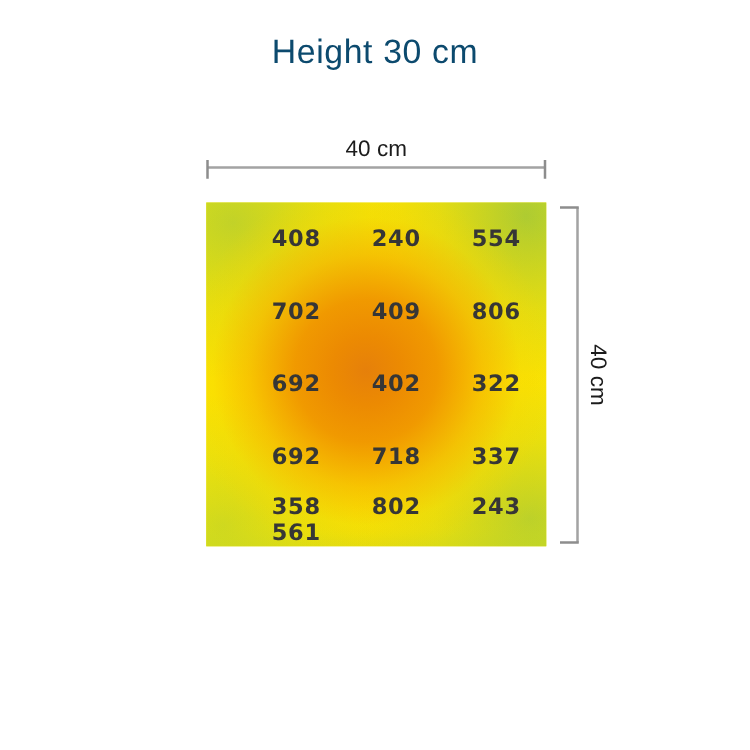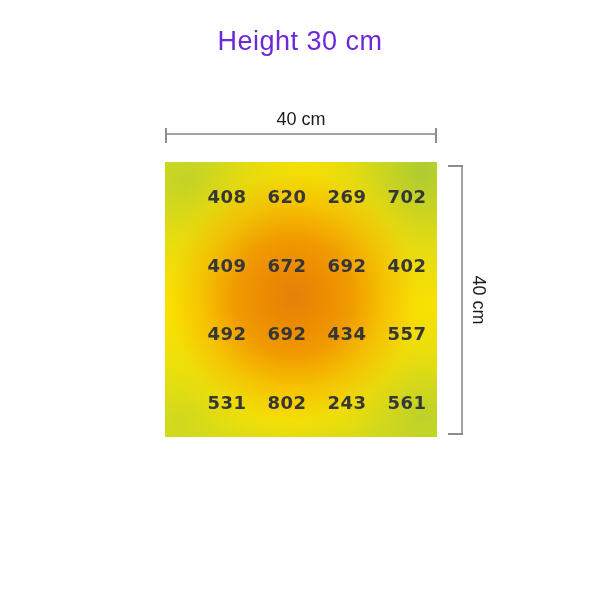--- a/index.html
+++ b/index.html
@@ -17,21 +17,21 @@
   }
   .chart-title {
     position: absolute;
     left: 0;
     top: 26px;
     width: 100%;
     text-align: center;
     font-size: 27px;
     font-weight: 500;
     letter-spacing: 0.5px;
-    color: #6d28d9;
+    color: #0c4a6e;
   }
   
   .dim-top {
     position: absolute;
     left: 166px;
     top: 133px;
     width: 270px;
     height: 0;
     border-top: 2px solid #a3a3a3;
   }
@@ -104,21 +104,21 @@
         rgba(175,206,50,0.85) 0%, rgba(200,218,35,0.40) 55%, rgba(235,232,12,0) 100%),
       radial-gradient(ellipse 120px 105px at 5% 94%,
         rgba(196,214,38,0.80) 0%, rgba(210,222,28,0.40) 55%, rgba(238,234,10,0) 100%),
       linear-gradient(to top,
         rgba(205,216,30,0.55) 0%, rgba(220,224,20,0.25) 5%, rgba(240,232,5,0) 12%);
   }
   .heatmap-grid {
     position: absolute;
     inset: 0;
     display: grid;
-    grid-template-columns: repeat(4, 1fr);
+    grid-template-columns: repeat(3, 1fr);
     grid-template-rows: repeat(4, 1fr);
     place-items: center;
     padding-left: 32px;
   }
   .cell {
     font-family: "DejaVu Sans", sans-serif;
     font-size: 18px;
     font-weight: bold;
     letter-spacing: 0.5px;
     color: #363636;
@@ -131,32 +131,32 @@
 
   <div class="chart-title">Height 30 cm</div>
 
   <div class="dim-top">
     <div class="dim-top-label">40 cm</div>
   </div>
 
   <div class="heatmap">
     <div class="heatmap-grid">
       <span class="cell">408</span>
-      <span class="cell">620</span>
-      <span class="cell">269</span>
+      <span class="cell">240</span>
+      <span class="cell">554</span>
       <span class="cell">702</span>
       <span class="cell">409</span>
-      <span class="cell">672</span>
+      <span class="cell">806</span>
       <span class="cell">692</span>
       <span class="cell">402</span>
-      <span class="cell">492</span>
+      <span class="cell">322</span>
       <span class="cell">692</span>
-      <span class="cell">434</span>
-      <span class="cell">557</span>
-      <span class="cell">531</span>
+      <span class="cell">718</span>
+      <span class="cell">337</span>
+      <span class="cell">358</span>
       <span class="cell">802</span>
       <span class="cell">243</span>
       <span class="cell">561</span>
     </div>
   </div>
 
   <div class="dim-right">
     <div class="dim-right-label">40 cm</div>
   </div>
 

